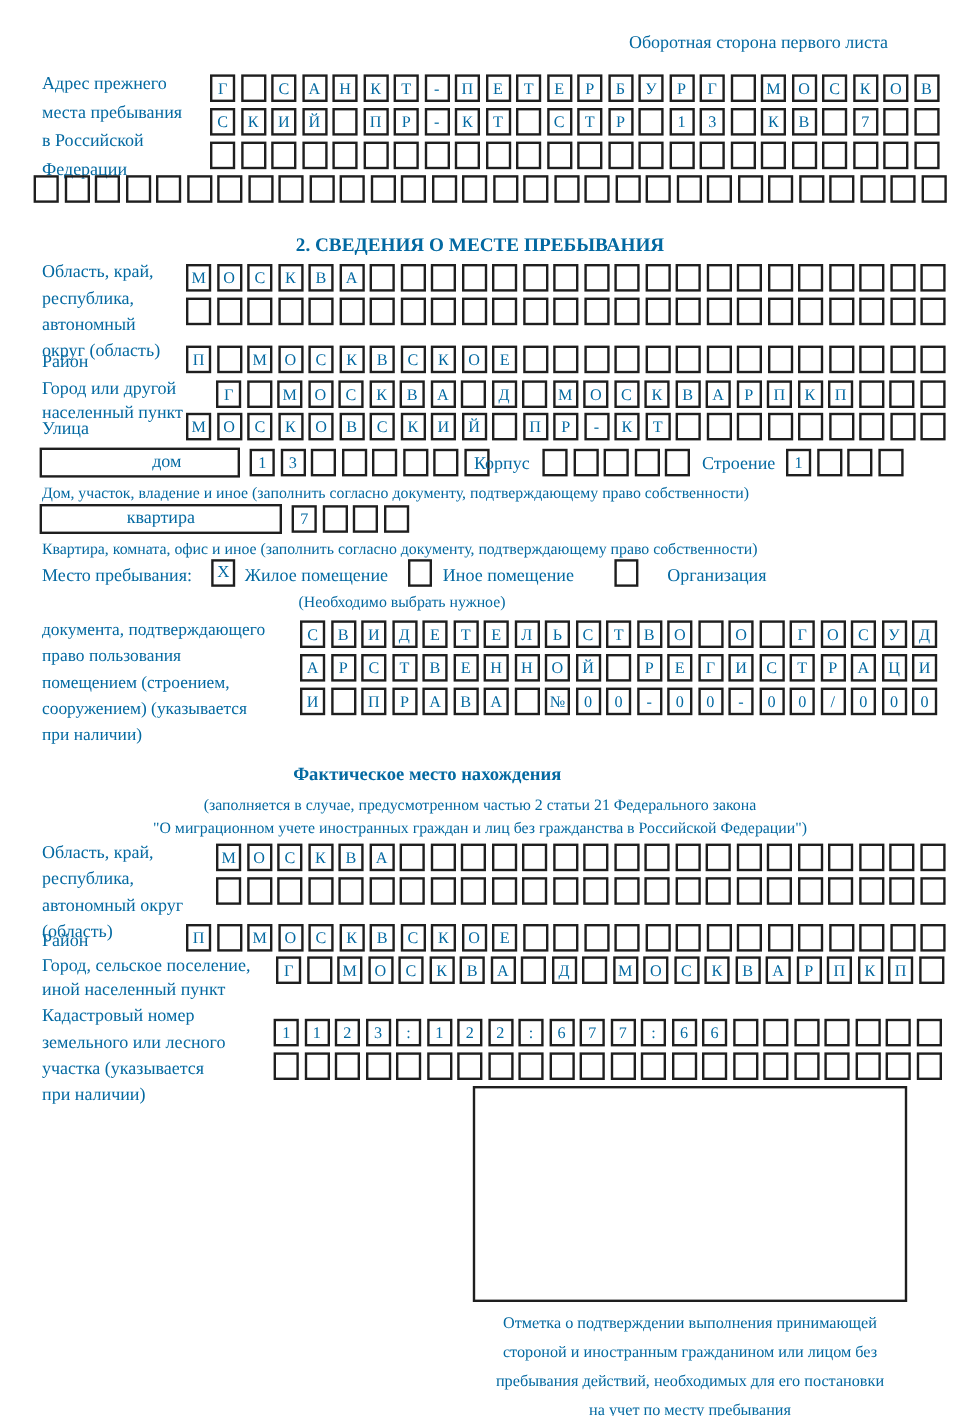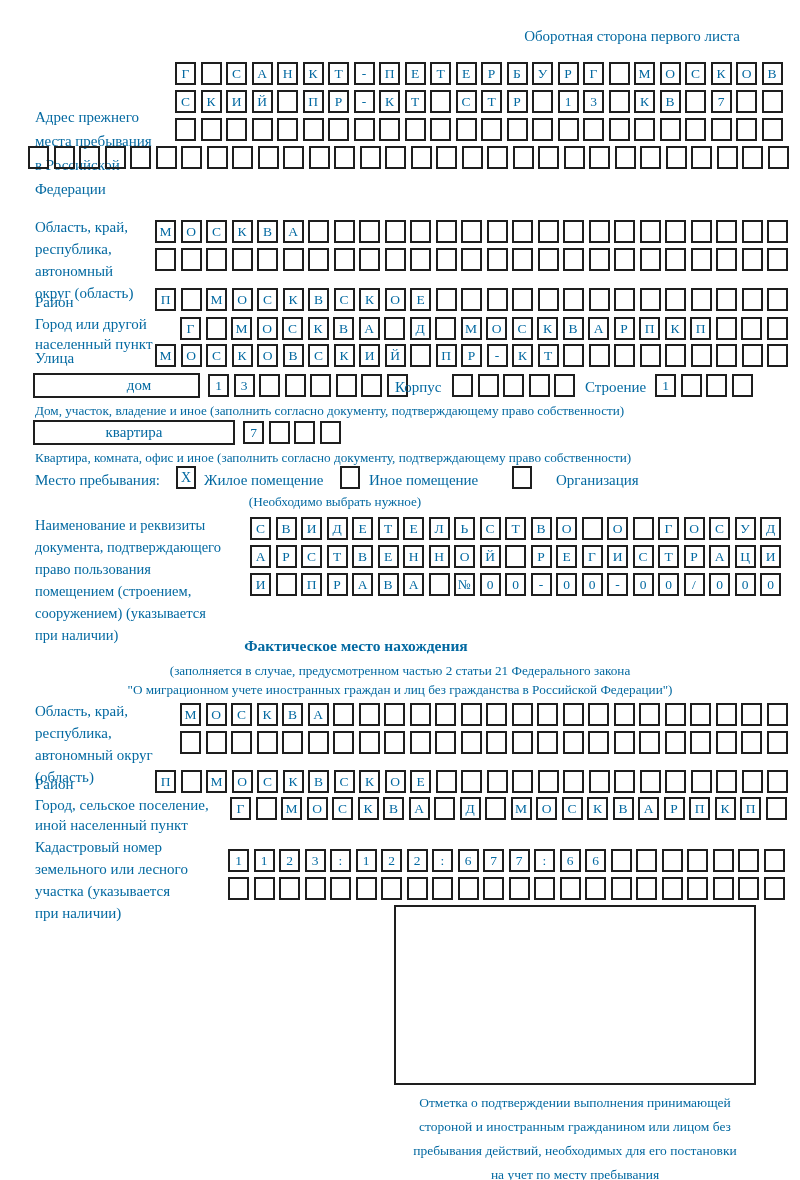--- a/index.html
+++ b/index.html
@@ -23,21 +23,21 @@
   .stampbox{position:absolute;box-sizing:border-box;border:2px solid #1e1e1e;background:#fff;}
   .lines div{white-space:nowrap;}
 </style>
 </head>
 <body>
 
 <div class="page">
 
   <div class="abs label right" style="left:360px;top:24px;width:380px;">Оборотная сторона первого листа</div>
 
-  <div class="abs label lines" style="left:35px;top:58px;margin-top:47px;">
+  <div class="abs label lines" style="left:35px;top:58px;">
       <div>Адрес прежнего</div>
       <div>места пребывания</div>
       <div>в Российской</div>
       <div>Федерации</div>
     </div>
   <div class="cellrow" style="left:175px;top:62px;">
       <span class="cell">Г</span>
       <span class="cell"></span>
       <span class="cell">С</span>
       <span class="cell">А</span>
@@ -140,20 +140,21 @@
       <span class="cell"></span>
       <span class="cell"></span>
       <span class="cell"></span>
       <span class="cell"></span>
       <span class="cell"></span>
       <span class="cell"></span>
       <span class="cell"></span>
       <span class="cell"></span>
     </div>
 
+  <div class="abs center bold" style="left:0;top:196px;width:800px;font-size:16px;">2. СВЕДЕНИЯ О МЕСТЕ ПРЕБЫВАНИЯ</div>
 
   <div class="abs label lh22 lines" style="left:35px;top:216px;">
       <div>Область, край,</div>
       <div>республика,</div>
       <div>автономный</div>
       <div>округ (область)</div>
     </div>
   <div class="cellrow" style="left:155px;top:220px;">
       <span class="cell">М</span>
       <span class="cell">О</span>
@@ -338,21 +339,20 @@
   <div class="abs label" style="left:35px;top:468px;">Место пребывания:</div>
   <div class="checkbox" style="left:176px;top:466px;">X</div>
   <div class="abs label" style="left:204px;top:468px;">Жилое помещение</div>
   <div class="checkbox" style="left:340px;top:466px;"></div>
   <div class="abs label" style="left:369px;top:468px;">Иное помещение</div>
   <div class="checkbox" style="left:512px;top:466px;"></div>
   <div class="abs label" style="left:556px;top:468px;">Организация</div>
   <div class="abs small center" style="left:170px;top:492px;width:330px;">(Необходимо выбрать нужное)</div>
 
   <div class="abs lh22 lines" style="left:35px;top:514px;font-size:14.5px;">
-      <div>Наименование и реквизиты</div>
       <div>документа, подтверждающего</div>
       <div>право пользования</div>
       <div>помещением (строением,</div>
       <div>сооружением) (указывается</div>
       <div>при наличии)</div>
     </div>
   <div class="cellrow" style="left:250px;top:517px;">
       <span class="cell">С</span>
       <span class="cell">В</span>
       <span class="cell">И</span>

